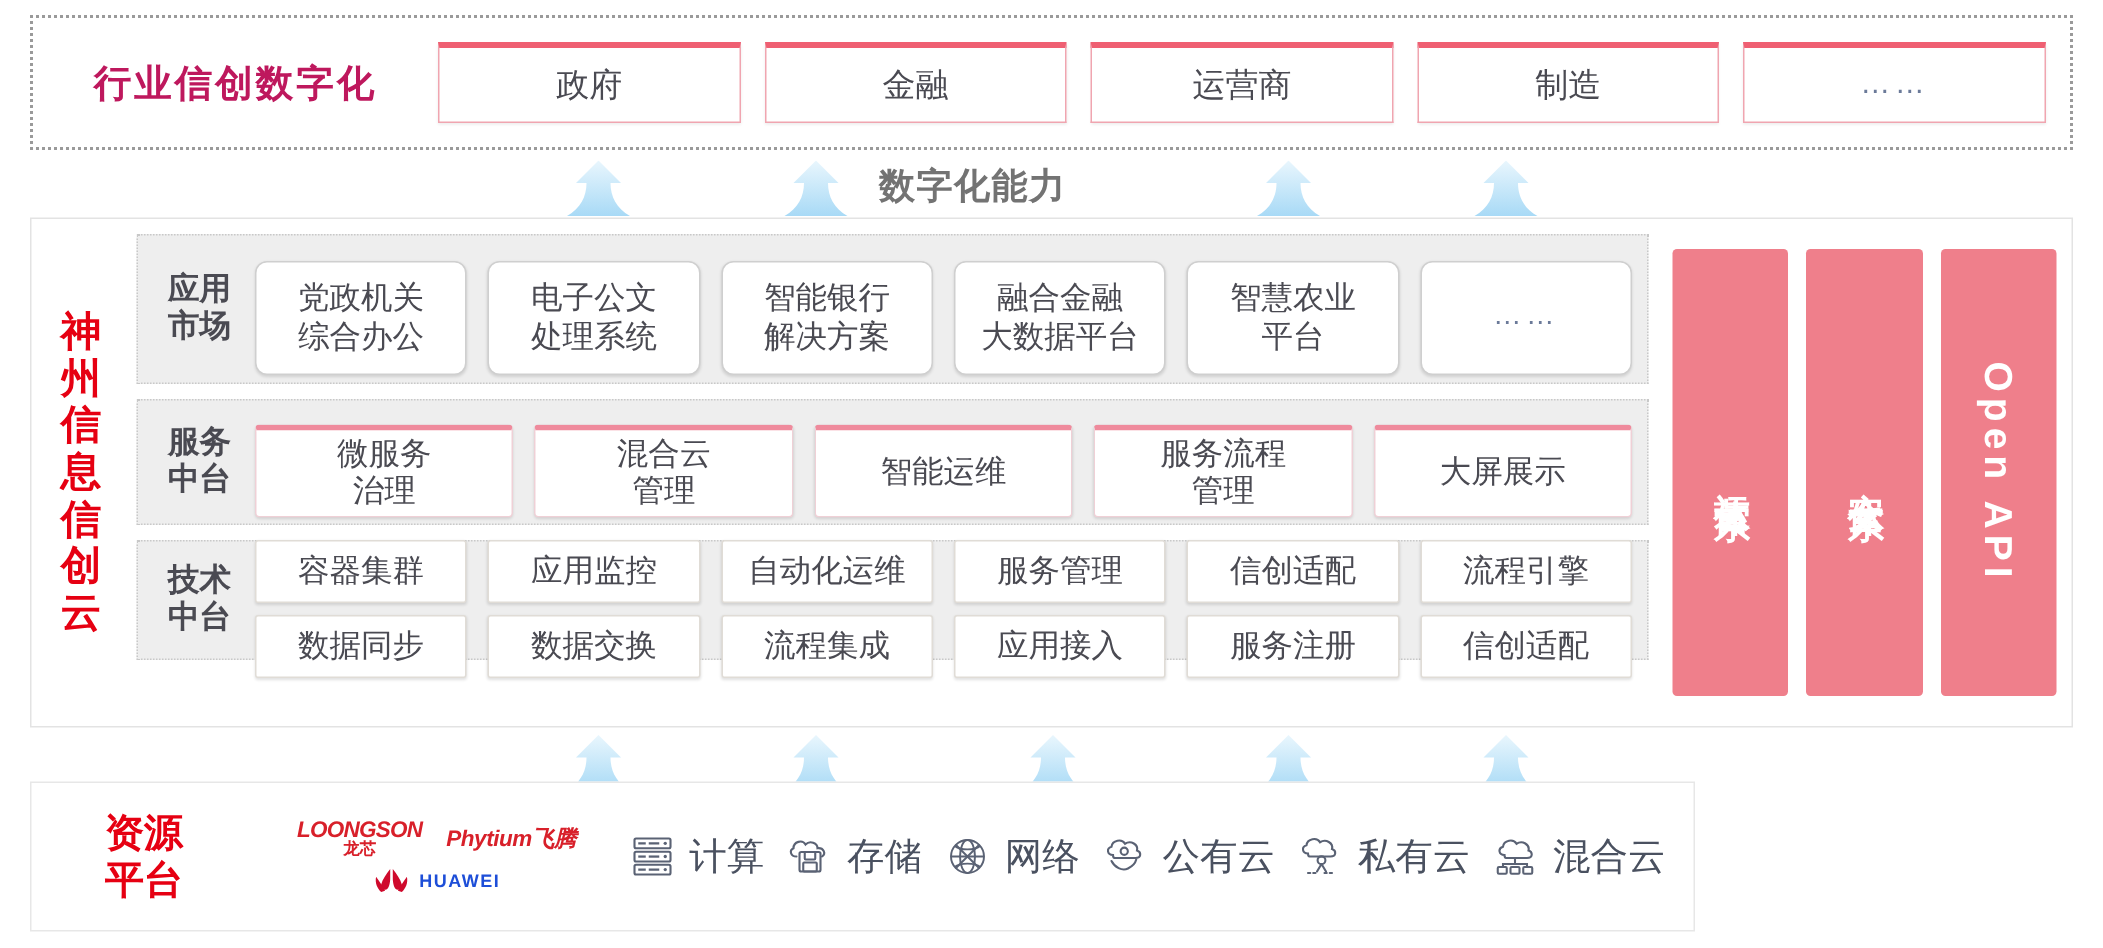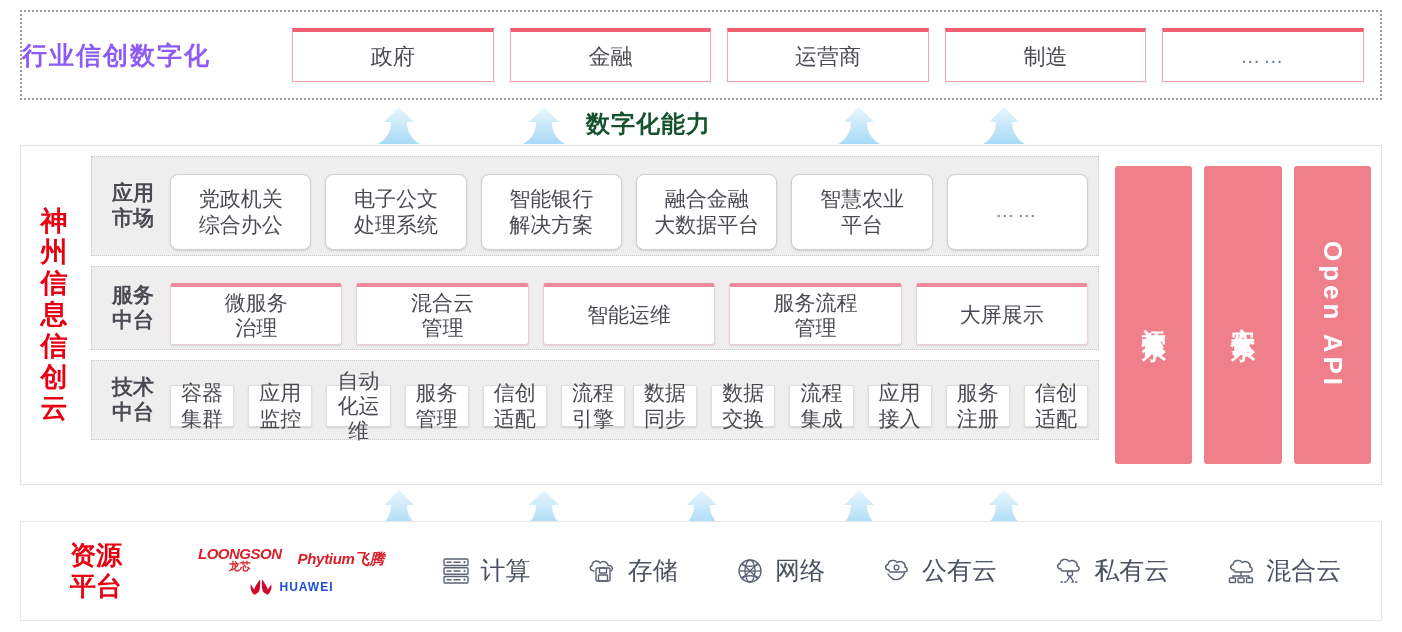--- a/index.html
+++ b/index.html
@@ -12,22 +12,22 @@
   .page { position: relative; width: 1402px; height: 632px; }
 
   
   .industry-band {
     position: absolute; left: 20px; top: 10px;
     width: 1362px; height: 90px;
     border: 2px dotted #9a9a9a;
     display: flex; align-items: center;
   }
   .industry-title {
-    width: 270px; 
-    color: #8b5cf6; font-size: 25px; font-weight: bold;
+    width: 270px; text-align: center;
+    color: #be185d; font-size: 25px; font-weight: bold;
     letter-spacing: 2px;
     flex: 0 0 270px;
   }
   .industry-boxes {
     flex: 1; display: flex; align-items: center;
     gap: 16px; padding-right: 16px;
   }
   .ind-box {
     flex: 1; height: 54px;
     background: #ffffff;
@@ -44,21 +44,21 @@
     position: absolute; left: 0; width: 1402px; height: 42px;
   }
   .arrow-strip.top { top: 103px; }
   .arrow-strip.bottom { top: 486px; }
   .up-arrow {
     position: absolute; bottom: 0;
     width: 46px; height: 38px;
   }
   .digital-label {
     position: absolute; left: 586px; top: 108px;
-    font-size: 24px; color: #14532d; font-weight: bold;
+    font-size: 24px; color: #737373; font-weight: bold;
     letter-spacing: 1px;
   }
 
   
   .cloud-panel {
     position: absolute; left: 20px; top: 145px;
     width: 1362px; height: 340px;
     background: #ffffff;
     border: 1px solid #e3e3e3;
     display: flex;
@@ -92,21 +92,21 @@
   .tier-label {
     width: 74px; flex: 0 0 74px;
     text-align: center;
     font-size: 21px; font-weight: bold; color: #4a4a52;
     line-height: 1.18;
   }
   .tier-items {
     flex: 1; display: flex; gap: 14px; align-items: center; margin-top: 11px;
   }
   .tier-items.stacked {
-    gap: 8px;
+    flex-direction: column; gap: 8px;
   }
   .tier-items.stacked .grid-row {
     display: flex; gap: 14px; width: 100%;
   }
 
   .card {
     flex: 1;
     background: #ffffff;
     display: flex; align-items: center; justify-content: center;
     text-align: center;
@@ -148,21 +148,21 @@
     color: #ffffff; font-size: 24px; font-weight: bold;
     line-height: 1.25; text-align: center;
     writing-mode: vertical-rl;
     letter-spacing: 3px;
   }
   .pillar-text.latin { letter-spacing: 4px; font-size: 26px; }
 
   
   .resource-panel {
     position: absolute; left: 20px; top: 521px;
-    width: 1362px; height: 100px;
+    width: 1110px; height: 100px;
     background: #ffffff;
     border: 1px solid #e7e7e7;
     display: flex; align-items: center;
   }
   .resource-title {
     width: 150px; flex: 0 0 150px;
     text-align: center;
     color: #e60012; font-size: 26px; font-weight: bold;
     line-height: 1.2;
   }

